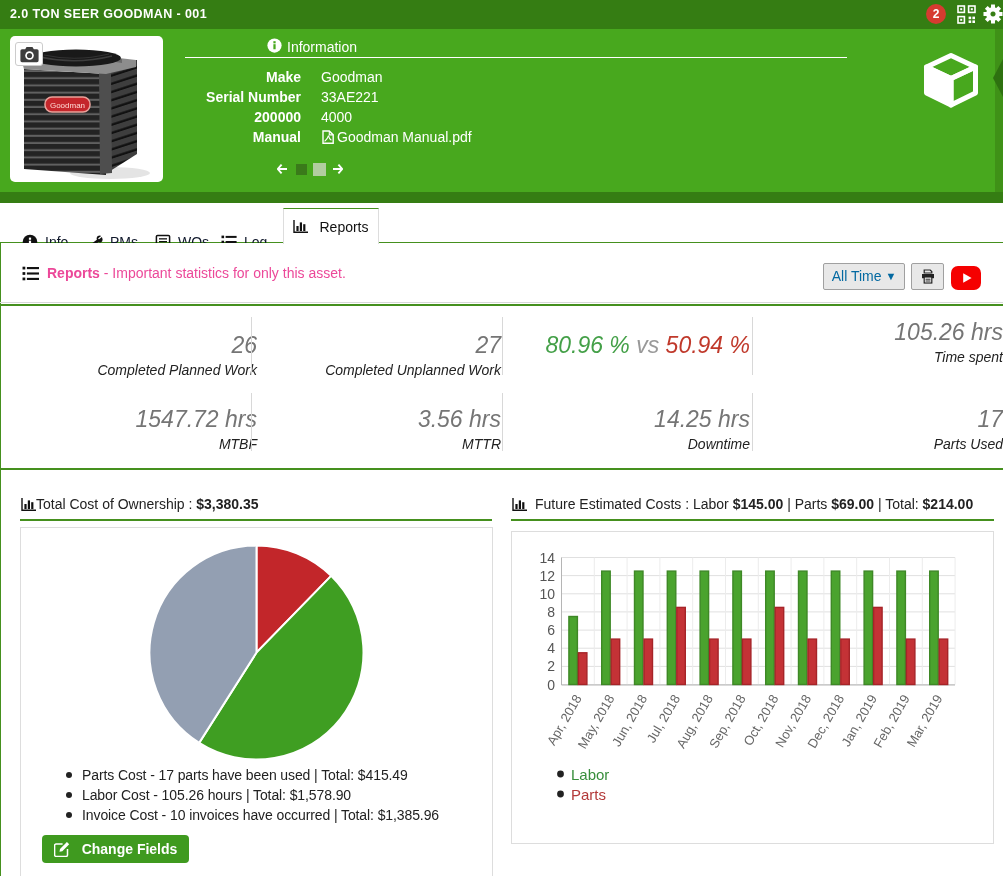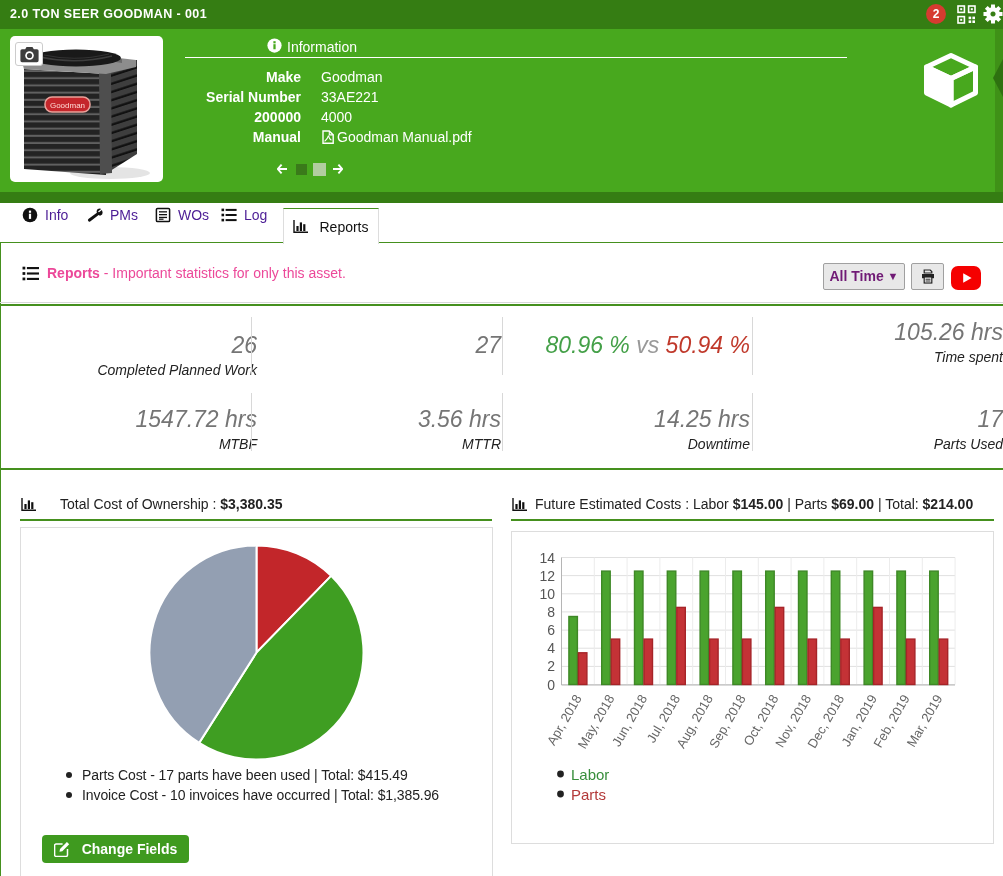--- a/index.html
+++ b/index.html
@@ -19,32 +19,32 @@
 #rightstrip { position:absolute; left:995px; top:29px; width:8px; height:163px; background:#3f9117; }
 #photo { position:absolute; left:10px; top:7px; width:153px; height:146px; background:#fff; border-radius:5px; }
 #cambtn { position:absolute; left:15px; top:13px; width:28px; height:24px; background:#fff; border:1px solid #ccc; border-radius:3px; }
 #infohead { position:absolute; left:287px; top:10px; color:#fff; font-size:14px; }
 #infoline { position:absolute; left:185px; top:28px; width:662px; height:1px; background:#fff; }
 .flabel { position:absolute; width:160px; text-align:right; font-weight:bold; color:#fff; font-size:14px; }
 .fvalue { position:absolute; color:#fff; font-size:14px; }
 
 
 #tabsbar { position:absolute; left:0; top:203px; width:1003px; height:40px; background:#fff; border-bottom:1px solid #45901e; }
-.tab { position:absolute; top:4px; height:40px; font-size:14px; color:#4c1d95; display:flex; align-items:flex-start; gap:7px; }
+.tab { position:absolute; top:19px; height:40px; font-size:14px; color:#0f172a; display:flex; align-items:center; gap:7px; }
 #tabactive { position:absolute; left:283px; top:208px; width:96px; height:36px; background:#fff; border:1px solid #ddd; border-top:1px solid #45901e; border-bottom:none; z-index:3; display:flex; align-items:center; justify-content:center; gap:10px; font-size:14px; color:#111; }
 .tabico { width:16px; height:16px; }
 
 
 #content { position:absolute; left:0; top:243px; width:1003px; height:633px; background:#fff; }
 
 
 #rephead { position:absolute; left:0; top:0; width:1003px; height:60px; border-bottom:1px solid #d8d8d8; }
 #rephead .lbl { position:absolute; left:22px; top:22px; font-size:14px; color:#ec4899; }
 .btn { position:absolute; background:#e8e8e8; border:1px solid #a0a0a0; border-radius:2px; }
-#btn-alltime { left:823px; top:20px; width:82px; height:27px; font-size:14px; font-weight:bold; color:#701a75; text-align:center; line-height:25px; }
+#btn-alltime { left:823px; top:20px; width:82px; height:27px; font-size:14px; font-weight:normal; color:#0369a1; text-align:center; line-height:25px; }
 #btn-print { left:911px; top:20px; width:33px; height:27px; }
 #btn-yt { position:absolute; left:951px; top:23px; width:30px; height:24px; background:#f50000; border-radius:7px; }
 
 
 #stats { position:absolute; left:0; top:61px; width:1003px; height:166px; border-top:2px solid #45901e; border-bottom:2px solid #45901e; }
 .stat { position:absolute; width:250px; text-align:right;font-style:italic; }
 .stat .num { font-size:23px; color:#757575; line-height:30px; }
 .stat .cap { font-size:14px; color:#222; margin-top:2px; }
 .statdiv { position:absolute; width:1px; background:#d8d8d8; height:58px; }
 .grn { color:#44a048; } .red { color:#c0392b; } .gry { color:#999; }
@@ -227,20 +227,21 @@
           </svg>
         </div>
     </div>
     <div id="stats">
       <div class="stat" style="left:7px; top:23.5px;">
           <div class="num">26</div>
           <div class="cap">Completed Planned Work</div>
         </div>
       <div class="stat" style="left:251px; top:23.5px;">
           <div class="num">27</div>
+          <div class="cap">Completed Unplanned Work</div>
         </div>
       <div class="stat" style="left:500px; top:23.5px;">
           <div class="num"><span class="grn">80.96 %</span> <span class="gry">vs</span> <span class="red">50.94 %</span></div>
         </div>
       <div class="stat" style="left:753px; top:11px;">
           <div class="num">105.26 hrs</div>
           <div class="cap">Time spent</div>
         </div>
       <div class="stat" style="left:7px; top:98px;">
           <div class="num">1547.72 hrs</div>
@@ -264,21 +265,21 @@
       <div class="statdiv" style="left:251px; top:87px;"></div>
       <div class="statdiv" style="left:502px; top:87px;"></div>
       <div class="statdiv" style="left:752px; top:87px;"></div>
     </div>
     <svg class="abs" style="left:21px; top:254px;" width="16" height="16" viewBox="0 0 16 16">
         <path d="M1 1 V13.2 H15" fill="none" stroke="#111" stroke-width="1.4"></path>
         <rect x="3.4" y="7" width="2.2" height="5" fill="#111"></rect>
         <rect x="6.8" y="3.4" width="2.2" height="8.6" fill="#111"></rect>
         <rect x="10.2" y="5.2" width="2.2" height="6.8" fill="#111"></rect>
       </svg>
-    <div class="ctitle" style="left:60px; top:253px;">Total Cost of Ownership : <b>$3,380.35</b></div>
+    <div class="ctitle" style="left:36px; top:253px;">Total Cost of Ownership : <b>$3,380.35</b></div>
     <div class="cline" style="left:20px; top:276px; width:472px;"></div>
     <svg class="abs" style="left:512px; top:254px;" width="16" height="16" viewBox="0 0 16 16">
         <path d="M1 1 V13.2 H15" fill="none" stroke="#111" stroke-width="1.4"></path>
         <rect x="3.4" y="7" width="2.2" height="5" fill="#111"></rect>
         <rect x="6.8" y="3.4" width="2.2" height="8.6" fill="#111"></rect>
         <rect x="10.2" y="5.2" width="2.2" height="6.8" fill="#111"></rect>
       </svg>
     <div class="ctitle" style="left:535px; top:253px;">Future Estimated Costs : Labor <b>$145.00</b> | Parts <b>$69.00</b> | Total: <b>$214.00</b></div>
     <div class="cline" style="left:511px; top:276px; width:483px;"></div>
     <div class="card" id="card-left"></div>
@@ -356,20 +357,21 @@
       <text transform="translate(366.3,167) rotate(-60)" font-size="13" fill="#666" text-anchor="end">Jan, 2019</text>
       <text transform="translate(399.1,167) rotate(-60)" font-size="13" fill="#666" text-anchor="end">Feb, 2019</text>
       <text transform="translate(431.9,167) rotate(-60)" font-size="13" fill="#666" text-anchor="end">Mar, 2019</text>
       <circle cx="49.5" cy="243" r="3.4" fill="#222"></circle>
       <text x="60" y="249" font-size="15" fill="#388e3c">Labor</text>
       <circle cx="49.5" cy="263" r="3.4" fill="#222"></circle>
       <text x="60" y="269" font-size="15" fill="#b33939">Parts</text>
     </svg>
     <ul class="costs">
       <li>Parts Cost - 17 parts have been used | Total: $415.49</li>
+      <li>Labor Cost - 105.26 hours | Total: $1,578.90</li>
       <li>Invoice Cost - 10 invoices have occurred | Total: $1,385.96</li>
     </ul>
     <div id="changefields">
       <svg style="position:absolute; left:12px; top:6px;" width="16" height="16" viewBox="0 0 16 16">
           <path d="M13.5 8 V14 a1.4 1.4 0 0 1 -1.4 1.4 H2 A1.4 1.4 0 0 1 0.6 14 V4.4 A1.4 1.4 0 0 1 2 3 H8.6" fill="none" stroke="#fff" stroke-width="1.5"></path>
           <path d="M5.5 10.8 6 7.9 12.9 1 15.2 3.3 8.3 10.2 Z" fill="#fff"></path>
         </svg>
       <span style="margin-left:28px;">Change Fields</span>
     </div>
   </div>

